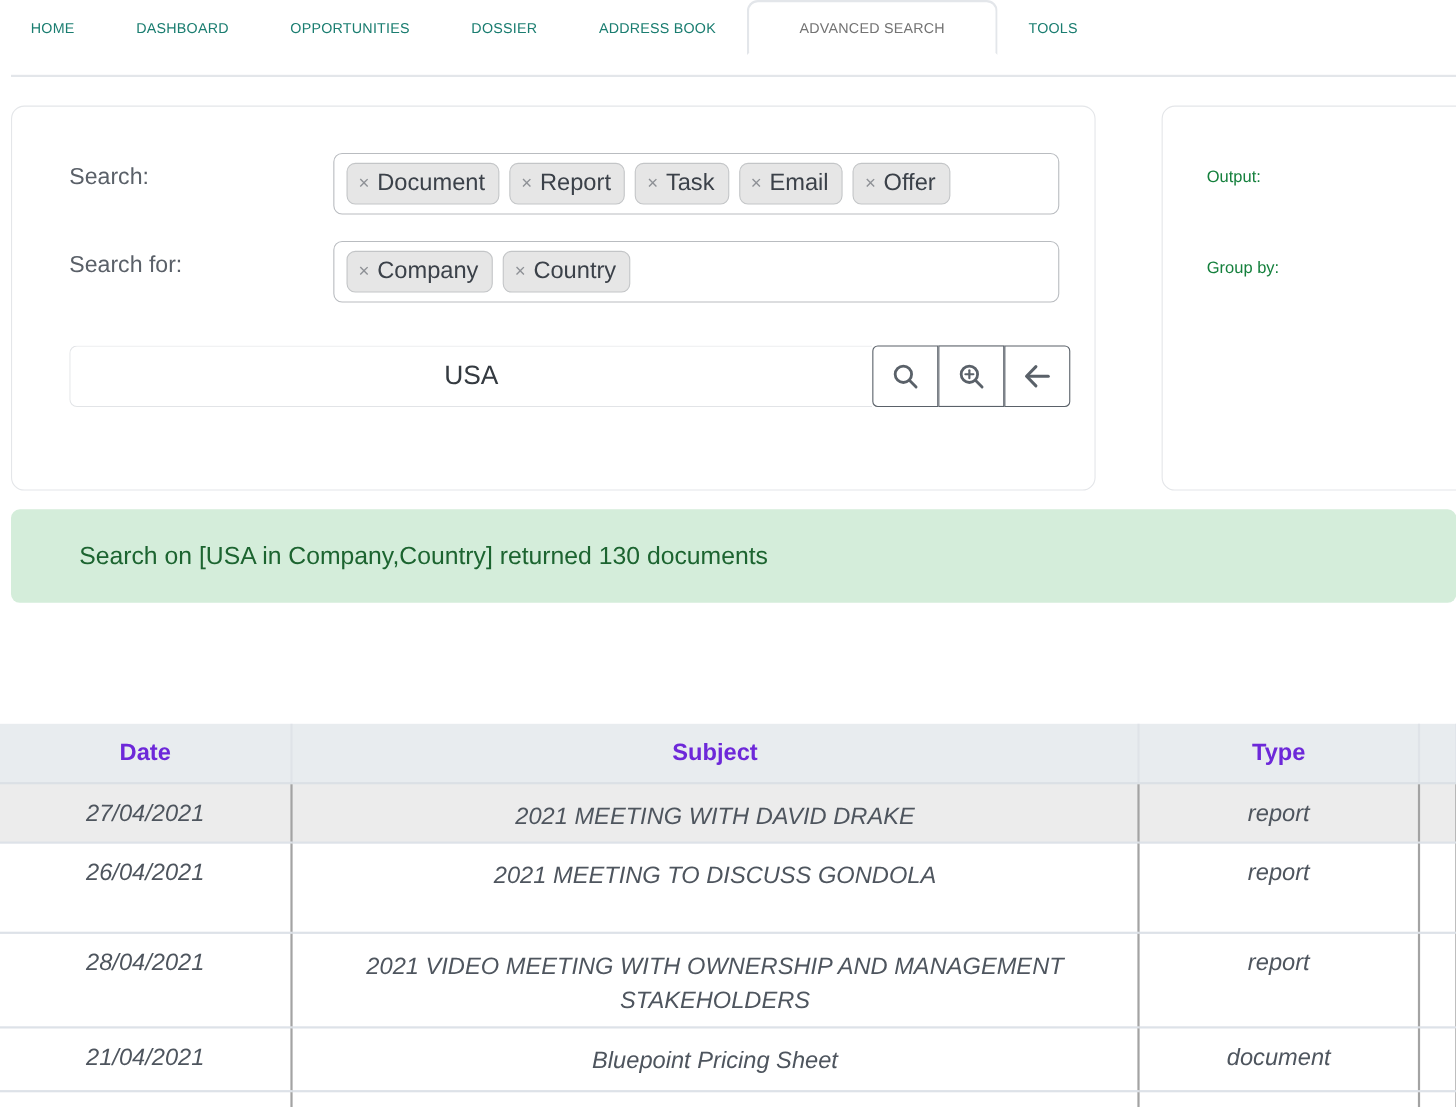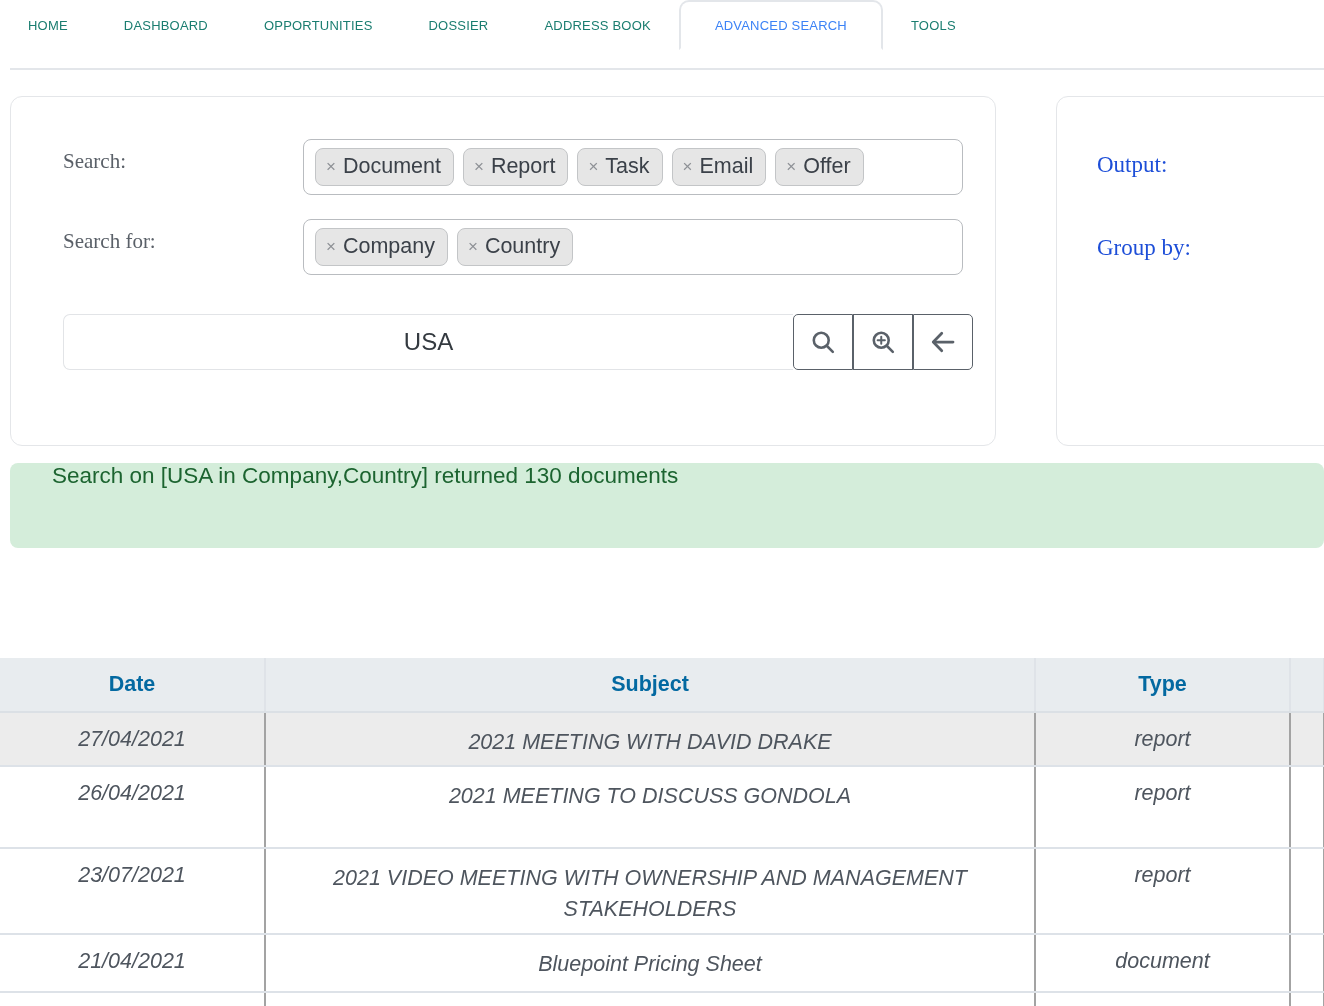--- a/index.html
+++ b/index.html
@@ -42,28 +42,28 @@
     letter-spacing: 0.2px;
     color: #1a7d70;
     cursor: pointer;
     padding: 0 28px;
     height: 50px;
     background: transparent;
     white-space: nowrap;
     position: relative;
   }
   .tab.active {
-    color: #3b82f6;
+    color: #737373;
     background: #ffffff;
     border: 2px solid #e3e6ea;
     border-bottom: 2px solid #ffffff;
     border-top-left-radius: 10px;
     border-top-right-radius: 10px;
     z-index: 3;
-    padding: 0 34px;
+    padding: 0 46px;
   }
 
   
   .panels {
     position: absolute;
     left: 0;
     top: 96px;
     width: 1324px;
     height: 350px;
   }
@@ -80,21 +80,20 @@
 
   .field-row {
     position: absolute;
     display: flex;
     align-items: center;
   }
   .field-label {
     font-size: 21px;
     color: #5a6068;
     white-space: nowrap;
-    font-family: Liberation Serif, serif;
   }
 
   .chipbox {
     position: absolute;
     border: 1.6px solid #b9bcc0;
     border-radius: 8px;
     background: #fff;
     display: flex;
     align-items: center;
     gap: 9px;
@@ -152,54 +151,55 @@
     background: #fff;
     display: flex;
     align-items: center;
     justify-content: center;
     cursor: pointer;
     color: #5a6169;
   }
   .sbtn:first-of-type { border-left-width: 1.8px; border-top-left-radius: 5px; border-bottom-left-radius: 5px; }
   .sbtn:last-of-type  { border-right-width: 1.8px; border-top-right-radius: 5px; border-bottom-right-radius: 5px; }
 
-  .panel-right .field-label { font-size: 23px; color: #1d4ed8; }
+  .panel-right .field-label { font-size: 15px; color: #15803d; }
 
   
   .alert {
     position: absolute;
     left: 10px;
     top: 463px;
     width: 1314px;
     height: 85px;
     background: #d4edda;
     border-radius: 8px;
     display: flex;
-    padding-left: 42px;
+    align-items: center;
+    padding-left: 62px;
   }
   .alert-text {
     font-size: 22.5px;
     color: #1c6430;
   }
 
   
   .tablewrap {
     position: absolute;
     left: 0;
     top: 658px;
     width: 1324px;
   }
   table.results {
     border-collapse: collapse;
     width: 1324px;
     table-layout: fixed;
   }
   table.results th {
     background: #e8ecef;
-    color: #0369a1;
+    color: #6d28d9;
     font-size: 21.5px;
     font-weight: bold;
     height: 54px;
     border-right: 2px solid #dfe3e8;
     border-bottom: 2px solid #dbe0e5;
     text-align: center;
     vertical-align: middle;
   }
   table.results td {
     border-right: 2px solid #a3a3a3;
@@ -345,21 +345,21 @@
           <td>report</td>
           <td></td>
         </tr>
         <tr style="height: 82px; margin-left: 24px;">
           <td>26/04/2021</td>
           <td class="subject">2021 MEETING TO DISCUSS GONDOLA</td>
           <td>report</td>
           <td></td>
         </tr>
         <tr style="height: 86px;">
-          <td>23/07/2021</td>
+          <td>28/04/2021</td>
           <td class="subject">2021 VIDEO MEETING WITH OWNERSHIP AND MANAGEMENT STAKEHOLDERS</td>
           <td>report</td>
           <td></td>
         </tr>
         <tr style="height: 58px;">
           <td>21/04/2021</td>
           <td class="subject">Bluepoint Pricing Sheet</td>
           <td>document</td>
           <td></td>
         </tr>

